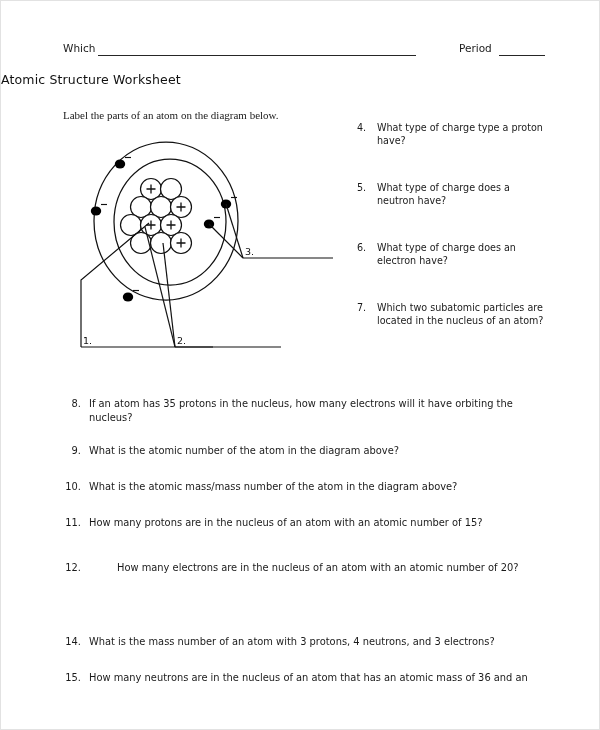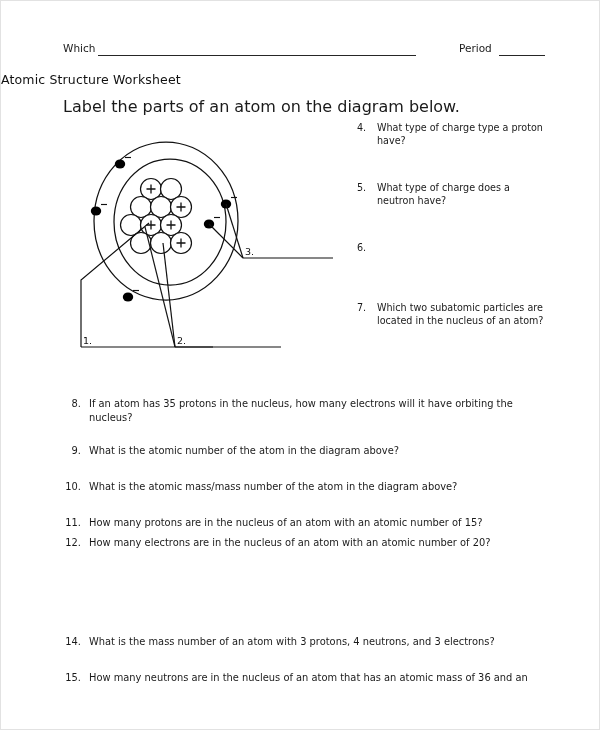--- a/index.html
+++ b/index.html
@@ -49,24 +49,25 @@
     position: absolute;
     top: 71px;
     left: 0;
     width: 600px;
     font-size: 12.5px;
     color: #111;
     letter-spacing: .15px;
   }
   .instruction {
     position: absolute;
-    top: 96px;
+    top: 108px;
     left: 62px;
-    font-size: 16px;
-    color: #1a1a1a;
+    font-size: 11px;
+    color: #1a1a1a;
+    font-family: Liberation Serif, serif;
   }
 
   
   #diagram {
     position: absolute;
     left: 62px;
     top: 118px;
     width: 300px;
     height: 250px;
   }
@@ -107,21 +108,21 @@
     flex: 0 0 26px;
     text-align: right;
     padding-right: 8px;
     box-sizing: border-box;
   }
   .bq .txt { flex: 1 1 auto; }
   .bq.q8  { top: 396px; }
   .bq.q9  { top: 443px; }
   .bq.q10 { top: 479px; }
   .bq.q11 { top: 515px; justify-content: space-between; }
-  .bq.q12 { top: 535px; }
+  .bq.q12 { top: 560px; gap: 28px; }
   .bq.q13 { top: 587px; }
   .bq.q14 { top: 634px; }
   .bq.q15 { top: 670px; }
 </style>
 </head>
 <body>
 
 <div id="page">
 
   <div class="hdr">
@@ -219,20 +220,21 @@
   <div class="rq q4">
     <span class="num">4.</span>
     <span class="txt">What type of charge type a proton have?</span>
   </div>
   <div class="rq q5">
     <span class="num">5.</span>
     <span class="txt">What type of charge does a neutron have?</span>
   </div>
   <div class="rq q6">
     <span class="num">6.</span>
+    <span class="txt">What type of charge does an electron have?</span>
   </div>
   <div class="rq q7">
     <span class="num">7.</span>
     <span class="txt">Which two subatomic particles are located in the nucleus of an atom?</span>
   </div>
 
   <div class="bq q8">
     <span class="num">8.</span>
     <span class="txt">If an atom has 35 protons in the nucleus, how many electrons will it have orbiting the nucleus?</span>
   </div>

